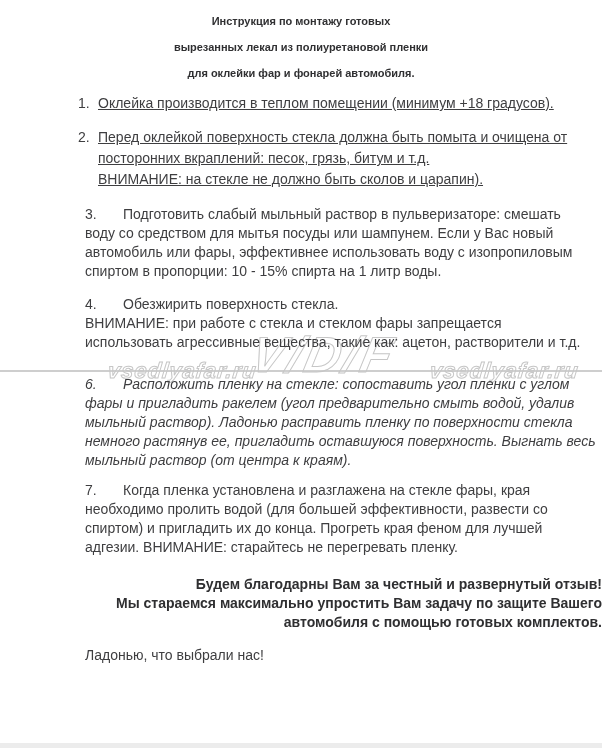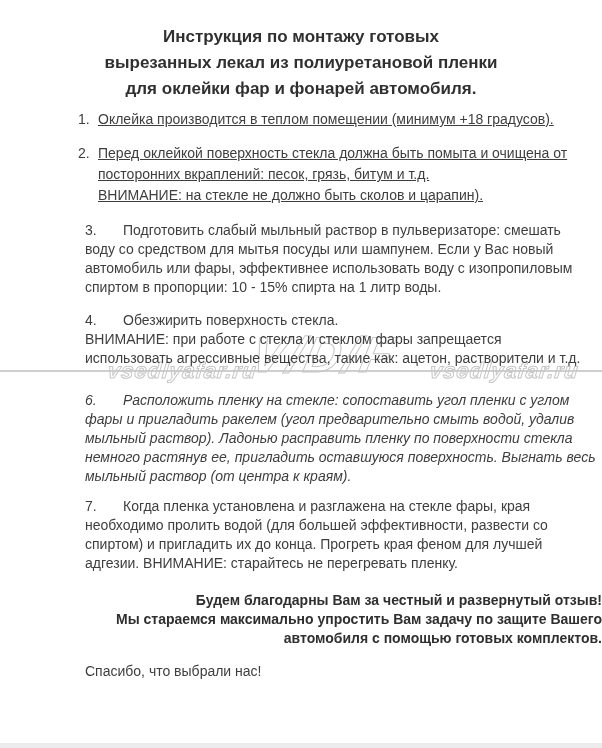--- a/index.html
+++ b/index.html
@@ -16,22 +16,22 @@
     overflow: hidden;
     font-family: "Liberation Sans", "DejaVu Sans", sans-serif;
     color: #3e3e40;
   }
   .content {
     position: relative;
     z-index: 1;
   }
   
   .title {
-    padding-top: 24px;
-    font-size: 17px;
+    padding-top: 8px;
+    font-size: 11px;
     line-height: 26px;
     font-weight: 700;
     color: #303032;
     text-align: center;
     white-space: pre-line;
   }
   
   .li {
     display: flex;
     margin-left: 78px;
@@ -194,19 +194,19 @@
       <span class="pnum">7.</span><span class="ptext">Когда пленка установлена и разглажена на стекле фары, края
 необходимо пролить водой (для большей эффективности, развести со
 спиртом) и пригладить их до конца. Прогреть края феном для лучшей
 адгезии. ВНИМАНИЕ: старайтесь не перегревать пленку.</span>
     </div>
 
     <div class="footer-note">Будем благодарны Вам за честный и развернутый отзыв!
 Мы стараемся максимально упростить Вам задачу по защите Вашего
 автомобиля с помощью готовых комплектов.</div>
 
-    <div class="closing">Спасибо, что выбрали нас!</div>
+    <div class="closing">Ладонью, что выбрали нас!</div>
 
   </div>
 
   <div class="bottom-strip"></div>
 
 </div>
 
 </body></html>

